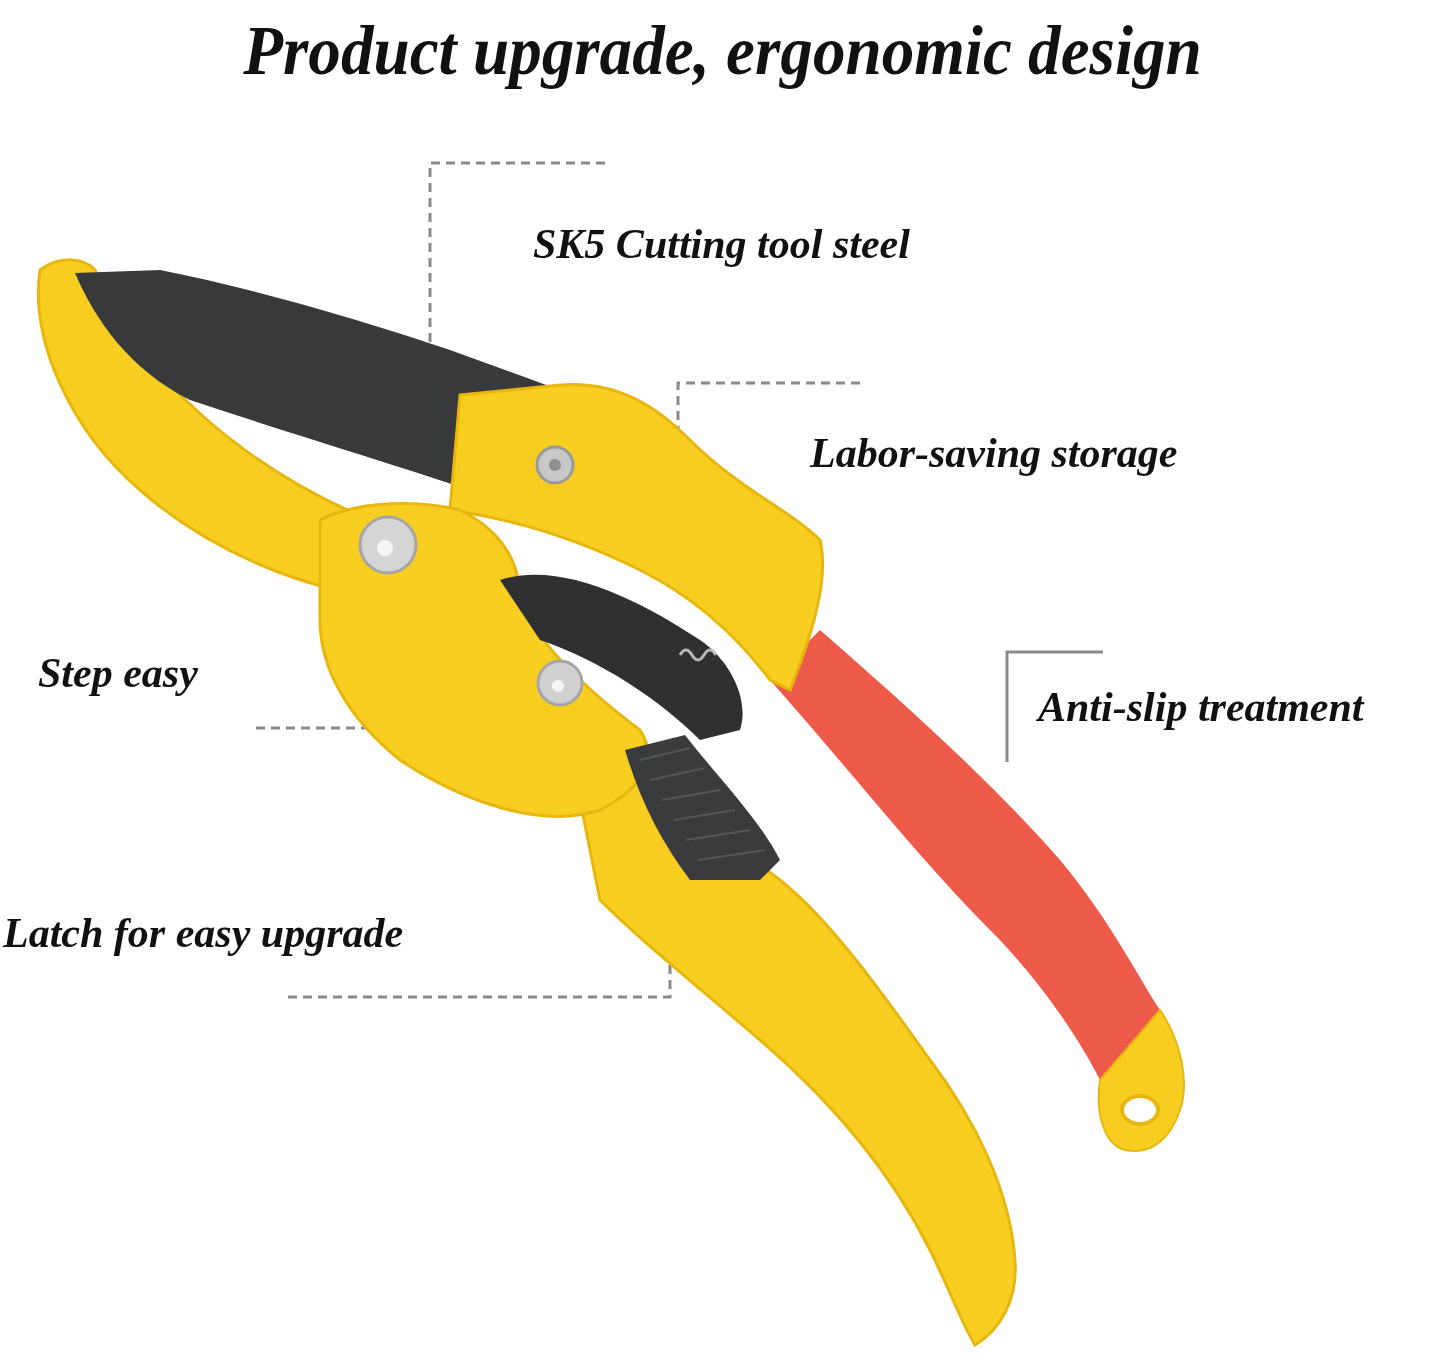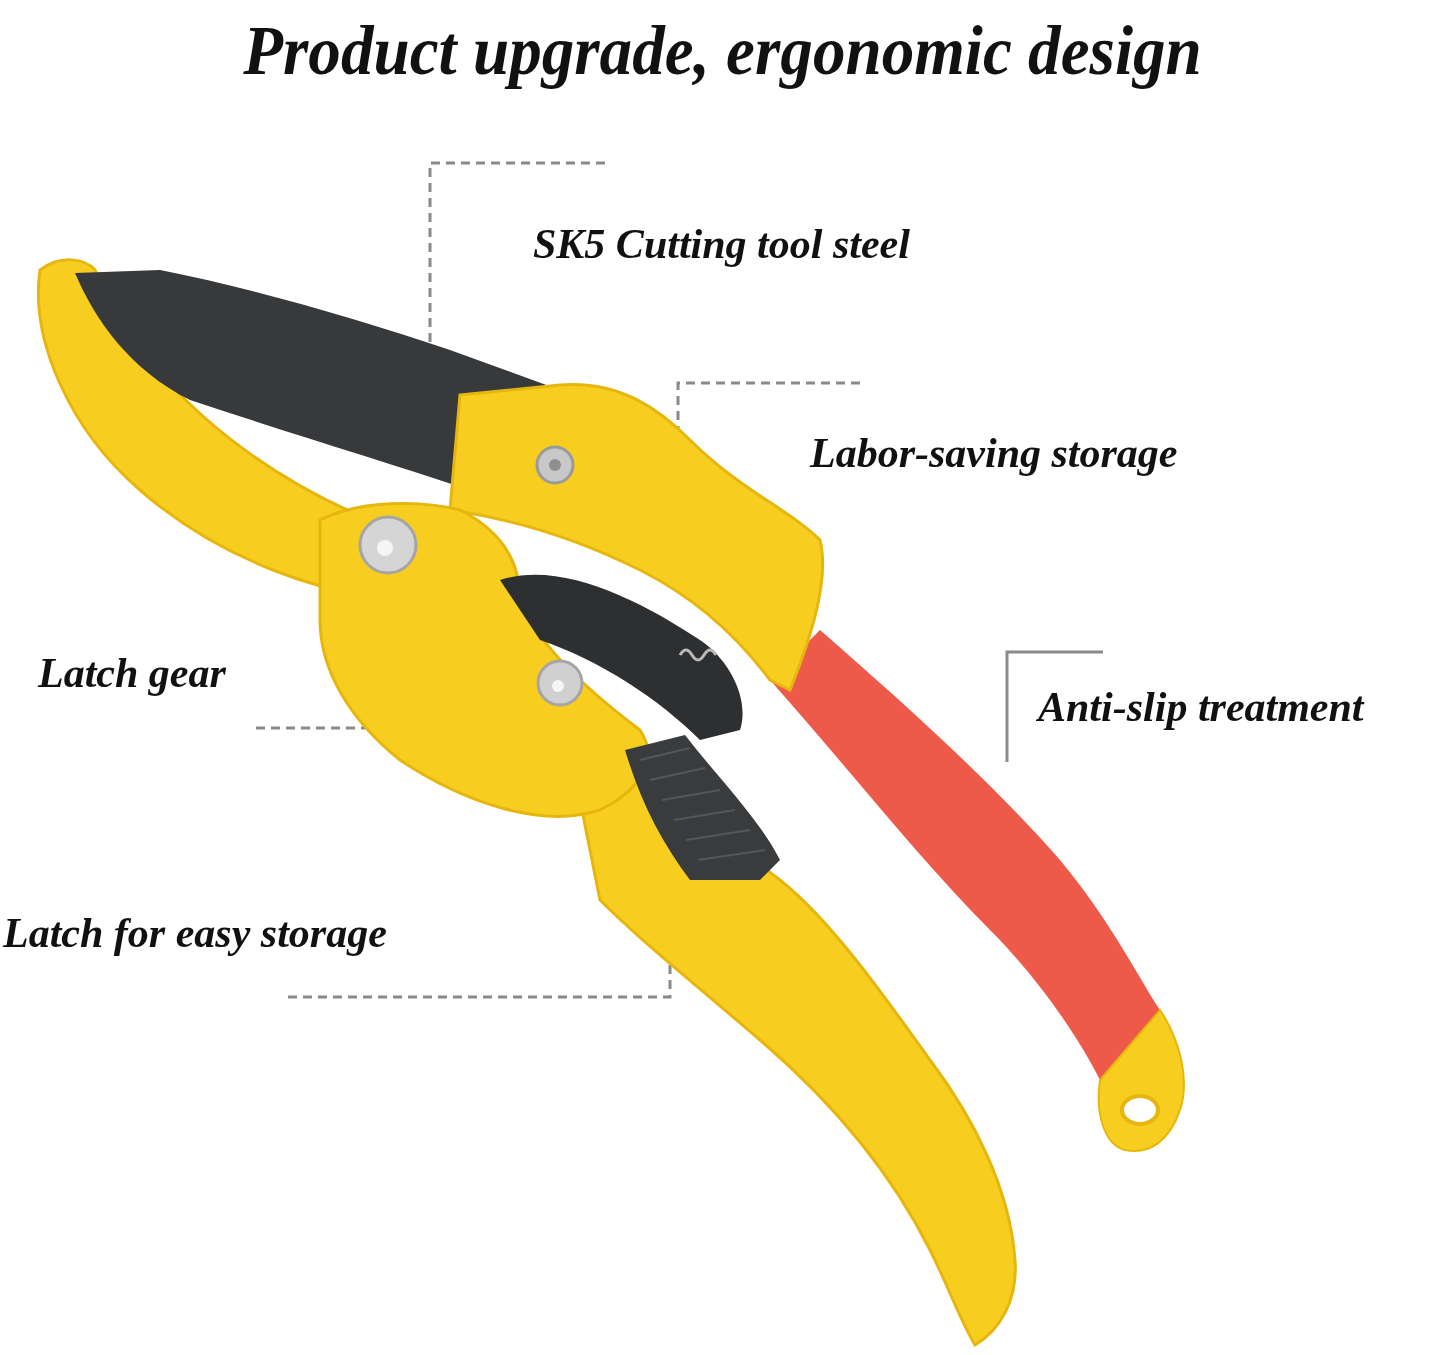--- a/index.html
+++ b/index.html
@@ -68,15 +68,15 @@
     <circle cx="555" cy="465" r="6" fill="#8F8F8F"></circle>
     <circle cx="388" cy="545" r="28" fill="#D5D5D5" stroke="#A5A5A5" stroke-width="3"></circle>
     <circle cx="385" cy="548" r="8" fill="#F5F5F5"></circle>
     <circle cx="560" cy="683" r="22" fill="#D0D0D0" stroke="#A5A5A5" stroke-width="3"></circle>
     <circle cx="558" cy="686" r="6" fill="#F5F5F5"></circle>
   </g>
 </svg>
 
 <div class="label" style="left:533px; top:219px;">SK5 Cutting tool steel</div>
 <div class="label" style="left:810px; top:428px;">Labor-saving storage</div>
-<div class="label" style="left:38px; top:648px;">Latch gear</div>
+<div class="label" style="left:38px; top:648px;">Step easy</div>
 <div class="label" style="left:1038px; top:682px;">Anti-slip treatment</div>
-<div class="label" style="left:3px; top:908px;">Latch for easy storage</div>
+<div class="label" style="left:3px; top:908px;">Latch for easy upgrade</div>
 
 </body></html>

